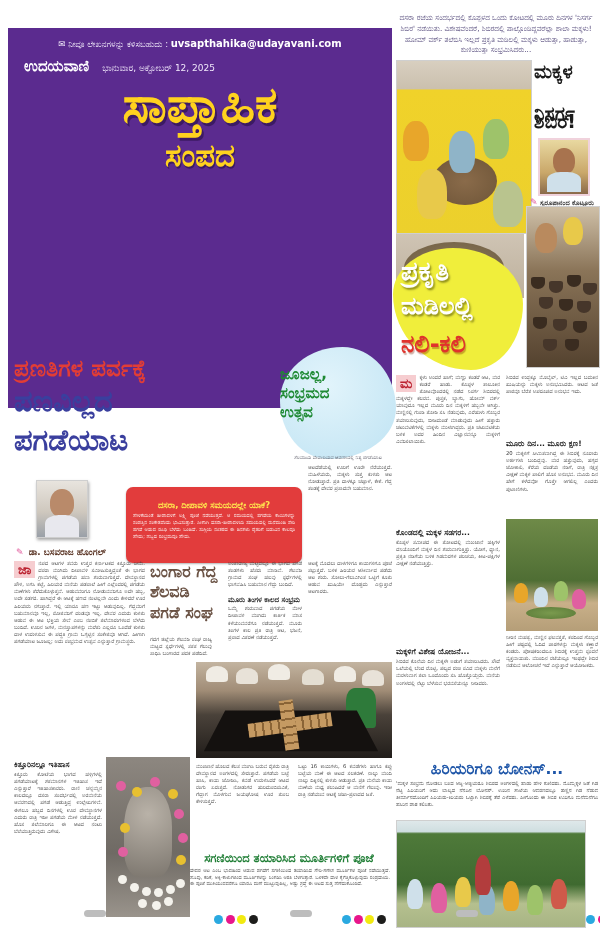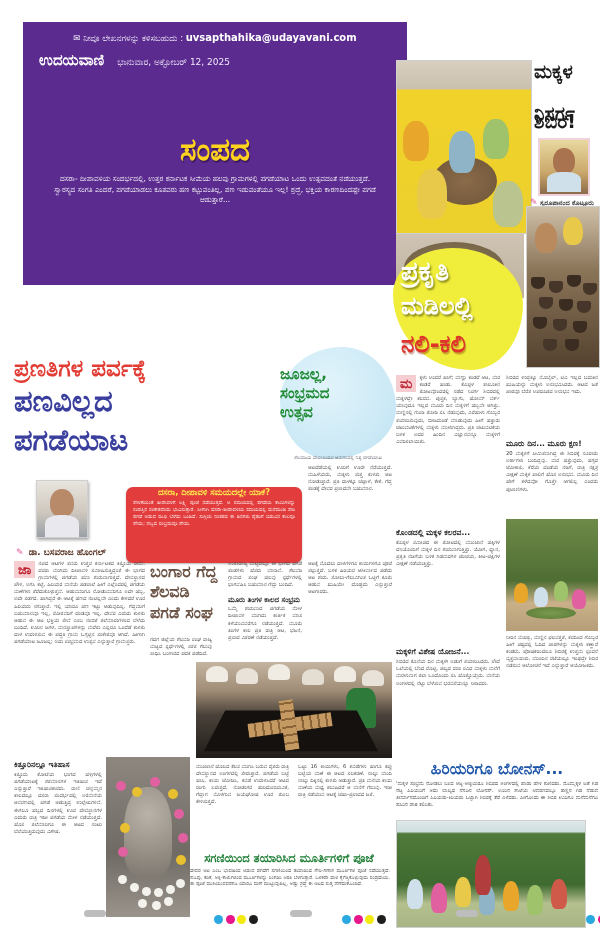--- a/index.html
+++ b/index.html
@@ -47,36 +47,36 @@
   .pframe{border:1px solid #cfcfcf;}
   .regdash{background:#bdbdbd;border-radius:4px;}
   .dot{width:9px;height:9px;border-radius:50%;display:inline-block;margin-right:2.5px;}
   .penicon{color:#e0569a;font-size:9px;}
 </style>
 </head>
 <body>
 
 <div class="page">
 
-  <div class="abs purple" style="left:8px;top:22px;width:384px;height:263px;margin-left:15px;">
+  <div class="abs purple" style="left:8px;top:28px;width:384px;height:380px;">
 
     <div class="abs emailbar" style="left:20px;top:10px;width:344px;height:14px;">
       <span>✉</span>
       <span>ನೀವೂ ಲೇಖನಗಳನ್ನು ಕಳಿಸಬಹುದು :</span>
       <b>uvsapthahika@udayavani.com</b>
     </div>
 
     <div class="abs" style="left:16px;top:28px;width:352px;height:18px;white-space:nowrap;">
       <span class="paper">ಉದಯವಾಣಿ</span>
       <span class="pdate" style="margin-left:8px;">ಭಾನುವಾರ, ಅಕ್ಟೋಬರ್ 12, 2025</span>
     </div>
 
+    <div class="abs mast1" style="left:0;top:52px;width:384px;">ಸಾಪ್ತಾಹಿಕ</div>
     <div class="abs mast2" style="left:0;top:112px;width:384px;">ಸಂಪದ</div>
 
-    <div class="abs mintro" style="left:26px;top:152px;width:332px;height:50px;">ದಸರಾ- ದೀಪಾವಳಿಯ ಸಂದರ್ಭದಲ್ಲಿ, ಉತ್ತರ ಕರ್ನಾಟಕ ಸೀಮೆಯ ಹಲವು ಗ್ರಾಮಗಳಲ್ಲಿ ಪಗಡೆಯಾಟ ಒಂದು ಉತ್ಸವದಂತೆ ನಡೆಯುತ್ತದೆ. ಸ್ವಾರಸ್ಯದ ಸಂಗತಿ ಎಂದರೆ, ಪಗಡೆಯಾಡಲು ಕೂತವರು ಹಣ ಕಟ್ಟುವಂತಿಲ್ಲ, ಪಣ ಇಡುವಂತೆಯೂ ಇಲ್ಲ! ಶ್ರದ್ಧೆ, ಭಕ್ತಿಯ ಕಾರಣದಿಂದಷ್ಟೇ ಪಗಡೆ ಆಡುತ್ತಾರೆ...</div>
 
   </div>
 
   <div class="abs kicker" style="left:14px;top:355px;">ಪ್ರಣತಿಗಳ ಪರ್ವಕ್ಕೆ</div>
   <div class="abs head-blue" style="left:14px;top:385px;">ಪಣವಿಲ್ಲದ</div>
   <div class="abs head-blue" style="left:14px;top:424px;">ಪಗಡೆಯಾಟ</div>
 
   <div class="abs badge" style="left:280px;top:347px;width:116px;height:112px;">
     <div class="abs badgetxt" style="left:0;top:18px;width:116px;">
       <div>ಜೂಜಲ್ಲ,</div>
@@ -88,21 +88,21 @@
 
   <div class="abs ph pframe" style="left:36px;top:480px;width:50px;height:56px;background:linear-gradient(180deg,#e8e4de 0%,#cfc8be 55%,#9aa0a8 100%);box-shadow:1px 2px 3px rgba(0,0,0,.35);">
     <div class="abs" style="left:13px;top:8px;width:24px;height:28px;background:#b98a6a;border-radius:48% 48% 42% 42%;"></div>
     <div class="abs" style="left:8px;top:34px;width:34px;height:22px;background:#e8e8ee;border-radius:40% 40% 0 0;"></div>
   </div>
   <div class="abs" style="left:16px;top:540px;width:104px;">
     <span class="penicon">✎</span>
     <span class="byname">ಡಾ. ಬಸವರಾಜ ಹೊಂಗಲ್</span>
   </div>
 
-  <div class="abs redbox" style="left:126px;top:487px;width:176px;height:76px;padding:0 7px;box-sizing:border-box;">
+  <div class="abs redbox" style="left:126px;top:487px;width:176px;height:76px;padding:13px 7px;box-sizing:border-box;">
     <div class="t">ದಸರಾ, ದೀಪಾವಳಿ ಸಮಯದಲ್ಲೇ ಯಾಕೆ?</div>
     <div class="b" style="height:56px;margin-top:2px;">ಹೇಳಿಕೆಯಂತೆ ದೀಪಾವಳಿಗೆ ಲಕ್ಷ್ಮಿ ಪೂಜೆ ನಡೆಯುತ್ತದೆ. ಆ ಸಮಯದಲ್ಲಿ ಪಗಡೆಯ ಕಾಯಿಗಳನ್ನು ಸಂಪತ್ತಿನ ಸಂಕೇತವೆಂದು ಭಾವಿಸುತ್ತಾರೆ. ಹೀಗಾಗಿ ದಸರಾ-ದೀಪಾವಳಿಯ ಸಮಯದಲ್ಲಿ ಮನೆಮಂದಿ ಸೇರಿ ಪಗಡೆ ಆಡುವ ರೂಢಿ ಬೆಳೆದು ಬಂದಿದೆ. ಸುಗ್ಗಿಯ ನಂತರದ ಈ ದಿನಗಳು ರೈತರಿಗೆ ಬಿಡುವಿನ ಕಾಲವೂ ಹೌದು; ಹಬ್ಬದ ಸಂಭ್ರಮವೂ ಹೌದು.</div>
   </div>
 
   <div class="abs txt" style="left:308px;top:464px;width:84px;height:94px;">ಆಟದೆಡೆಯಲ್ಲಿ ಊರಿಗೆ ಊರೇ ನೆರೆಯುತ್ತದೆ. ಮಹಿಳೆಯರು, ಮಕ್ಕಳು ಸುತ್ತ ಕುಳಿತು ಆಟ ನೋಡುತ್ತಾರೆ. ಪ್ರತಿ ದಾಳಕ್ಕೂ ಚಪ್ಪಾಳೆ, ಕೇಕೆ. ಗೆದ್ದ ತಂಡಕ್ಕೆ ದೇವರ ಪ್ರಸಾದವೇ ಬಹುಮಾನ.</div>
 
   <div class="abs" style="left:14px;top:560px;width:131px;height:196px;">
     <div class="txt" style="height:196px;">
       <span class="dropcap">ಜಾ</span><span>ನಪದ ಆಟಗಳ ತವರು ಉತ್ತರ ಕರ್ನಾಟಕದ ಕಿತ್ತೂರು ಸೀಮೆ. ದಸರಾ ಮುಗಿದು ದೀಪಾವಳಿ ಸಮೀಪಿಸುತ್ತಿದ್ದಂತೆ ಈ ಭಾಗದ ಗ್ರಾಮಗಳಲ್ಲಿ ಪಗಡೆಯ ಹವಾ ಶುರುವಾಗುತ್ತದೆ. ದೇವಸ್ಥಾನದ ಪೌಳಿ, ಅಗಸಿ ಕಟ್ಟೆ, ಹಿರಿಯರ ಮನೆಯ ಪಡಸಾಲೆ ಹೀಗೆ ಎಲ್ಲೆಂದರಲ್ಲಿ ಪಗಡೆಯ ಮಣೆಗಳು ತೆರೆದುಕೊಳ್ಳುತ್ತವೆ. ಆಡುವವರಿಗೂ ನೋಡುವವರಿಗೂ ಅದೇ ಹಬ್ಬ, ಅದೇ ಸಡಗರ. ಹಾಗಿದ್ದರೆ ಈ ಆಟಕ್ಕೆ ಹಣದ ನಂಟಿಲ್ಲವೇ ಎಂದು ಕೇಳಿದರೆ ಊರ ಹಿರಿಯರು ನಗುತ್ತಾರೆ.</span>
       <span>ಇಲ್ಲಿ ಯಾರೂ ಹಣ ಇಟ್ಟು ಆಡುವುದಿಲ್ಲ. ಗೆದ್ದವರಿಗೆ ಬಹುಮಾನವೂ ಇಲ್ಲ, ಸೋತವರಿಗೆ ದಂಡವೂ ಇಲ್ಲ. ದೇವರ ಎದುರು ಕುಳಿತು ಆಡುವ ಈ ಆಟ ಭಕ್ತಿಯ ಸೇವೆ ಎಂಬ ನಂಬಿಕೆ ತಲೆಮಾರುಗಳಿಂದ ಬೆಳೆದು ಬಂದಿದೆ. ಊರಿನ ಜಗಳ, ಮನಸ್ತಾಪಗಳನ್ನು ಮರೆತು ಎಲ್ಲರೂ ಒಂದೆಡೆ ಕುಳಿತು ದಾಳ ಉರುಳಿಸುವ ಈ ಪದ್ಧತಿ ಗ್ರಾಮ ಒಗ್ಗಟ್ಟಿನ ಸಂಕೇತವೂ ಆಗಿದೆ. ಹೀಗಾಗಿ ಪಗಡೆಯಾಟ ಜೂಜಲ್ಲ; ಅದು ಸಂಭ್ರಮದ ಉತ್ಸವ ಎನ್ನುತ್ತಾರೆ ಗ್ರಾಮಸ್ಥರು.</span>
@@ -136,20 +136,21 @@
     <div class="abs" style="left:52px;top:56px;width:84px;height:14px;transform:rotate(-8deg);background:repeating-linear-gradient(90deg,#c59a62 0 6px,#8a6436 6px 8px);"></div>
     <div class="abs" style="left:86px;top:38px;width:14px;height:50px;transform:rotate(-8deg);background:repeating-linear-gradient(0deg,#c59a62 0 6px,#8a6436 6px 8px);"></div>
   </div>
 
   <div class="abs txt" style="left:196px;top:763px;width:93px;height:84px;">ಮುಂಜಾನೆ ಹೊಲದ ಕೆಲಸ ಮುಗಿಸಿ ಬರುವ ರೈತರು ರಾತ್ರಿ ದೇವಸ್ಥಾನದ ಅಂಗಳದಲ್ಲಿ ಸೇರುತ್ತಾರೆ. ಪಗಡೆಯ ಬಟ್ಟೆ ಹಾಸಿ, ಕಾಯಿ ಜೋಡಿಸಿ, ಕವಡೆ ಉರುಳಿಸಿದರೆ ಆಟದ ರಂಗು ಏರುತ್ತದೆ. ನೋಡುಗರ ಹುರಿದುಂಬಿಸುವಿಕೆ, ಗೆದ್ದಾಗ ಮೊಳಗುವ ಜಯಘೋಷ ಊರ ತುಂಬ ಕೇಳಿಸುತ್ತದೆ.</div>
   <div class="abs txt" style="left:298px;top:763px;width:94px;height:84px;">ಒಟ್ಟು 16 ಕಾಯಿಗಳು, 6 ಕವಡೆಗಳು ಹಾಗೂ ಕಪ್ಪು ಬಟ್ಟೆಯ ಮಣೆ ಈ ಆಟದ ಸಲಕರಣೆ. ನಾಲ್ಕು ಮಂದಿ ನಾಲ್ಕು ದಿಕ್ಕಿನಲ್ಲಿ ಕುಳಿತು ಆಡುತ್ತಾರೆ. ಪ್ರತಿ ಮನೆಯ ಕಾಯಿ ಮಣೆಯ ಮಧ್ಯ ತಲುಪಿದರೆ ಆ ಮನೆಗೆ ಗೆಲುವು. ಇಡೀ ರಾತ್ರಿ ನಡೆಯುವ ಆಟಕ್ಕೆ ಚಹಾ-ಪ್ರಸಾದದ ಜತೆ.</div>
 
   <div class="abs greenhead" style="left:186px;top:851px;width:206px;">ಸಗಣಿಯಿಂದ ತಯಾರಿಸಿದ ಮೂರ್ತಿಗಳಿಗೆ ಪೂಜೆ</div>
   <div class="abs txt" style="left:190px;top:867px;width:200px;height:44px;font-size:5px;">ದೇವರ ಆಟ ಎಂಬ ಭಾವದಿಂದ ಆಡುವ ಪಗಡೆಗೆ ಸಗಣಿಯಿಂದ ತಯಾರಿಸಿದ ಗೌರಿ-ಗಣೇಶ ಮೂರ್ತಿಗಳ ಪೂಜೆ ನಡೆಯುತ್ತದೆ. ಹೂವು, ಕರಿಕೆ, ಅಕ್ಕಿ-ಕಾಳುಗಳಿಂದ ಮೂರ್ತಿಗಳನ್ನು ಸಿಂಗರಿಸಿ ಆರತಿ ಬೆಳಗುತ್ತಾರೆ. ಬಳಿಕವೇ ದಾಳ ಕೈಗೆತ್ತಿಕೊಳ್ಳುವುದು ಸಂಪ್ರದಾಯ. ಈ ಪೂಜೆ ಮುಗಿಯುವವರೆಗೂ ಯಾರೂ ಮಣೆ ಮುಟ್ಟುವುದಿಲ್ಲ, ಅಷ್ಟು ಶ್ರದ್ಧೆ ಈ ಆಟದ ಸುತ್ತ ಹೆಣೆದುಕೊಂಡಿದೆ.</div>
 
+  <div class="abs sintro" style="left:398px;top:13px;width:196px;height:46px;">ದಸರಾ ರಜೆಯ ಸಂದರ್ಭದಲ್ಲಿ ಕೊಪ್ಪಳದ ಒಂದು ಕೋಟದಲ್ಲಿ ಮೂರು ದಿನಗಳ 'ನಿಸರ್ಗ ಶಿಬಿರ' ನಡೆಯಿತು. ವಿಶೇಷವೆಂದರೆ, ಶಿಬಿರದಲ್ಲಿ ಪಾಲ್ಗೊಂಡಿದ್ದವರೆಲ್ಲಾ ಶಾಲಾ ಮಕ್ಕಳು! ಹೋಮ್ ವರ್ಕ್ ತಲೆಬಿಸಿ ಇಲ್ಲದೆ ಪ್ರಕೃತಿ ಮಡಿಲಲ್ಲಿ ಮಕ್ಕಳು ಆಡುತ್ತಾ, ಹಾಡುತ್ತಾ, ಕುಣಿಯುತ್ತಾ ಸಂಭ್ರಮಿಸಿದರು...</div>
 
   <div class="abs ph pframe" style="left:396px;top:60px;width:134px;height:172px;background:linear-gradient(180deg,#d8cfc0 0%,#cbc0ae 16%,#f0d22a 17%,#ecd02c 100%);">
     <div class="abs" style="left:36px;top:96px;width:64px;height:48px;background:radial-gradient(ellipse at 50% 50%,#8a6b4a,#6e5538);border-radius:50%;"></div>
     <div class="abs" style="left:6px;top:60px;width:26px;height:40px;background:#e8a62a;border-radius:45% 45% 35% 35%;"></div>
     <div class="abs" style="left:52px;top:70px;width:26px;height:42px;background:#8fb4c8;border-radius:45% 45% 35% 35%;"></div>
     <div class="abs" style="left:86px;top:58px;width:26px;height:40px;background:#9ec36a;border-radius:45% 45% 35% 35%;"></div>
     <div class="abs" style="left:96px;top:120px;width:30px;height:46px;background:#b9c48e;border-radius:45% 45% 35% 35%;"></div>
     <div class="abs" style="left:20px;top:108px;width:30px;height:50px;background:#e8c94a;border-radius:45% 45% 35% 35%;"></div>
   </div>
 
@@ -181,21 +182,21 @@
   <div class="abs yellowblob" style="left:393px;top:248px;width:130px;height:122px;">
     <div class="abs big-w" style="left:8px;top:8px;font-size:26px;">ಪ್ರಕೃತಿ</div>
     <div class="abs big-w" style="left:8px;top:44px;font-size:24px;">ಮಡಿಲಲ್ಲಿ</div>
     <div class="abs big-r" style="left:8px;top:82px;font-size:24px;">ನಲಿ-ಕಲಿ</div>
   </div>
 
   <div class="abs" style="left:396px;top:374px;width:104px;height:384px;">
     <div class="txt" style="height:150px;">
       <span class="dropcap">ಮ</span><span>ಕ್ಕಳು ಅಂದರೆ ಹಾಗೆ; ಮಣ್ಣು ಕಂಡರೆ ಆಟ, ಮರ ಕಂಡರೆ ಹಾಡು. ಕೊಪ್ಪಳ ತಾಲೂಕಿನ ತೋಟವೊಂದರಲ್ಲಿ ನಡೆದ ನಿಸರ್ಗ ಶಿಬಿರದಲ್ಲಿ ಮಕ್ಕಳದ್ದೇ ಕಲರವ. ಪುಸ್ತಕ, ಬ್ಯಾಗು, ಹೋಮ್ ವರ್ಕ್ ಯಾವುದೂ ಇಲ್ಲದ ಮೂರು ದಿನ ಮಕ್ಕಳಿಗೆ ಹಬ್ಬವೇ ಆಗಿತ್ತು. ಮಣ್ಣಿನಲ್ಲಿ ಗುಂಡಿ ತೋಡಿ ಸಸಿ ನೆಡುವುದು, ಎರೆಹುಳು ಗೊಬ್ಬರ ತಯಾರಿಸುವುದು, ಬೀಜದುಂಡೆ ಮಾಡುವುದು ಹೀಗೆ ಹತ್ತಾರು ಚಟುವಟಿಕೆಗಳಲ್ಲಿ ಮಕ್ಕಳು ಮುಳುಗಿದ್ದರು. ಪ್ರತಿ ಚಟುವಟಿಕೆಯ ಬಳಿಕ ಅದರ ಹಿಂದಿನ ವಿಜ್ಞಾನವನ್ನೂ ಮಕ್ಕಳಿಗೆ ವಿವರಿಸಲಾಯಿತು.</span>
     </div>
-    <div class="subhead" style="margin-top:4px;">ಕೊಂಡದಲ್ಲಿ ಮಕ್ಕಳ ಕಲರವ...</div>
+    <div class="subhead" style="margin-top:4px;">ಕೊಂಡದಲ್ಲಿ ಮಕ್ಕಳ ಸಡಗರ...</div>
     <div class="txt" style="height:104px;margin-top:2px;">ಕೊಪ್ಪಳ ಸಮೀಪದ ಈ ತೋಟದಲ್ಲಿ ಮುಂಜಾನೆ ಹಕ್ಕಿಗಳ ದನಿಯೊಂದಿಗೆ ಮಕ್ಕಳ ದಿನ ಶುರುವಾಗುತ್ತಿತ್ತು. ಯೋಗ, ಧ್ಯಾನ, ಪ್ರಕೃತಿ ನಡಿಗೆಯ ಬಳಿಕ ಗಿಡಮರಗಳ ಪರಿಚಯ, ಕೀಟ-ಪಕ್ಷಿಗಳ ವೀಕ್ಷಣೆ ನಡೆಯುತ್ತಿತ್ತು.</div>
     <div class="subhead" style="margin-top:4px;">ಮಕ್ಕಳಿಗೆ ವಿಶೇಷ ಯೋಜನೆ...</div>
     <div class="txt" style="height:96px;margin-top:2px;">ಶಿಬಿರದ ಕೊನೆಯ ದಿನ ಮಕ್ಕಳೇ ಅಡುಗೆ ತಯಾರಿಸಿದರು. ಸೌದೆ ಒಲೆಯಲ್ಲಿ ಬೆಂದ ರೊಟ್ಟಿ, ಪಲ್ಯದ ರುಚಿ ಸವಿದ ಮಕ್ಕಳು ಮನೆಗೆ ಮರಳುವಾಗ ತಲಾ ಒಂದೊಂದು ಸಸಿ ಹೊತ್ತೊಯ್ದರು. ಮನೆಯ ಅಂಗಳದಲ್ಲಿ ನೆಟ್ಟು ಬೆಳೆಸುವ ಭರವಸೆಯನ್ನೂ ನೀಡಿದರು.</div>
   </div>
 
   <div class="abs" style="left:506px;top:374px;width:92px;height:384px;">
     <div class="txt" style="height:62px;">ಶಿಬಿರದ ಉದ್ದಕ್ಕೂ ಮೊಬೈಲ್, ಟಿವಿ ಇಲ್ಲದ ಬದುಕಿನ ಖುಷಿಯನ್ನು ಮಕ್ಕಳು ಅನುಭವಿಸಿದರು. ಆಟದ ಜತೆ ಪಾಠವೂ ಬೆರೆತ ಅಪರೂಪದ ಅನುಭವ ಇದು.</div>
     <div class="subhead" style="margin-top:3px;">ಮೂರು ದಿನ... ಮೂರು ಕ್ಷಣ!</div>
     <div class="txt" style="height:66px;margin-top:2px;">20 ಮಕ್ಕಳಿಗೆ ಸೀಮಿತವಾಗಿದ್ದ ಈ ಶಿಬಿರಕ್ಕೆ ನೂರಾರು ಅರ್ಜಿಗಳು ಬಂದಿದ್ದವು. ಮರ ಹತ್ತುವುದು, ಹಗ್ಗದ ಜೋಕಾಲಿ, ಕೆರೆಯ ದಂಡೆಯ ನಡಿಗೆ, ರಾತ್ರಿ ನಕ್ಷತ್ರ ವೀಕ್ಷಣೆ ಮಕ್ಕಳ ಪಾಲಿಗೆ ಹೊಸ ಅನುಭವ. ಮೂರು ದಿನ ಹೇಗೆ ಕಳೆದವೋ ಗೊತ್ತೇ ಆಗಲಿಲ್ಲ ಎಂದರು ಪುಟಾಣಿಗಳು.</div>
     <div class="ph" style="width:92px;height:112px;margin-top:3px;position:relative;background:linear-gradient(180deg,#6e8a48 0%,#4f6e34 55%,#c9b089 75%,#b59e78 100%);">

